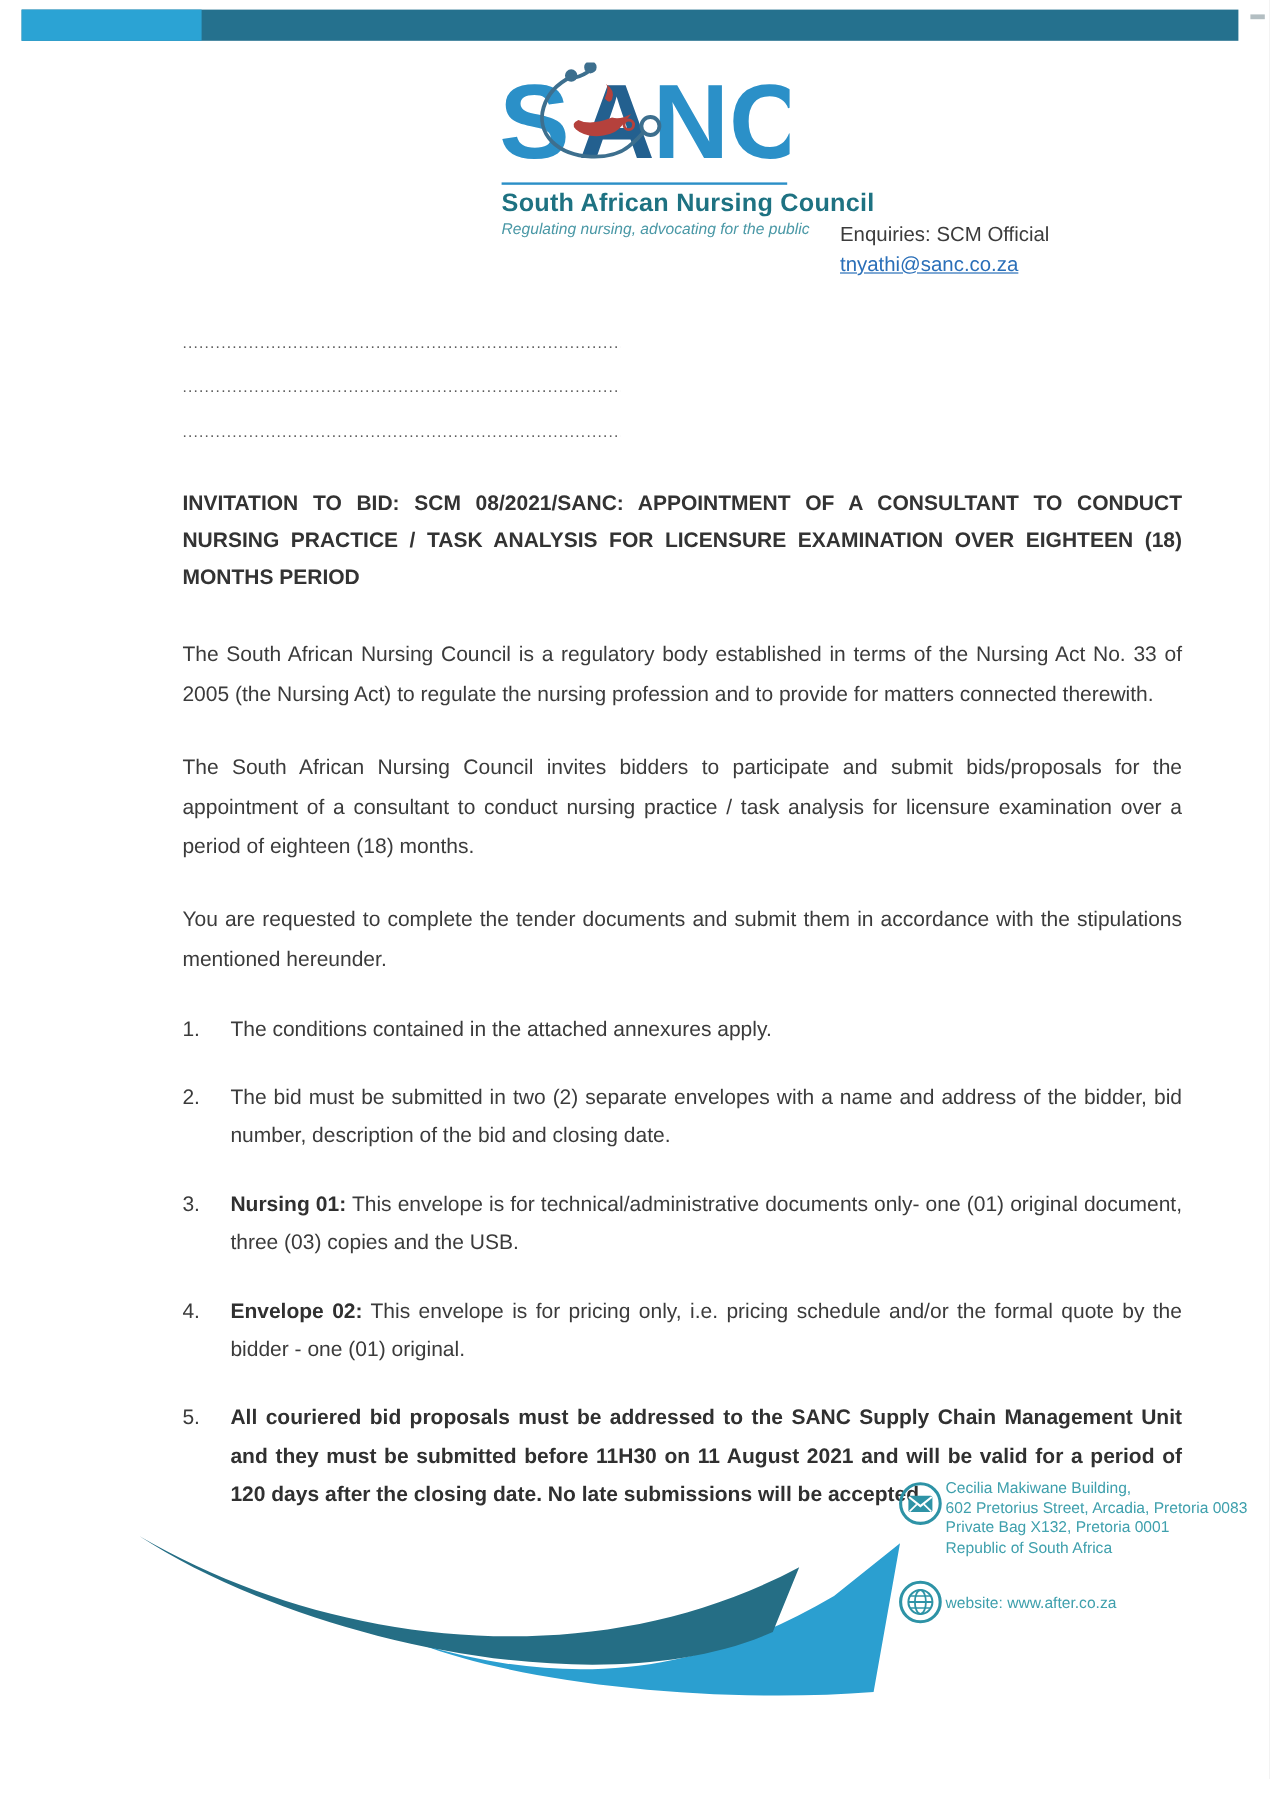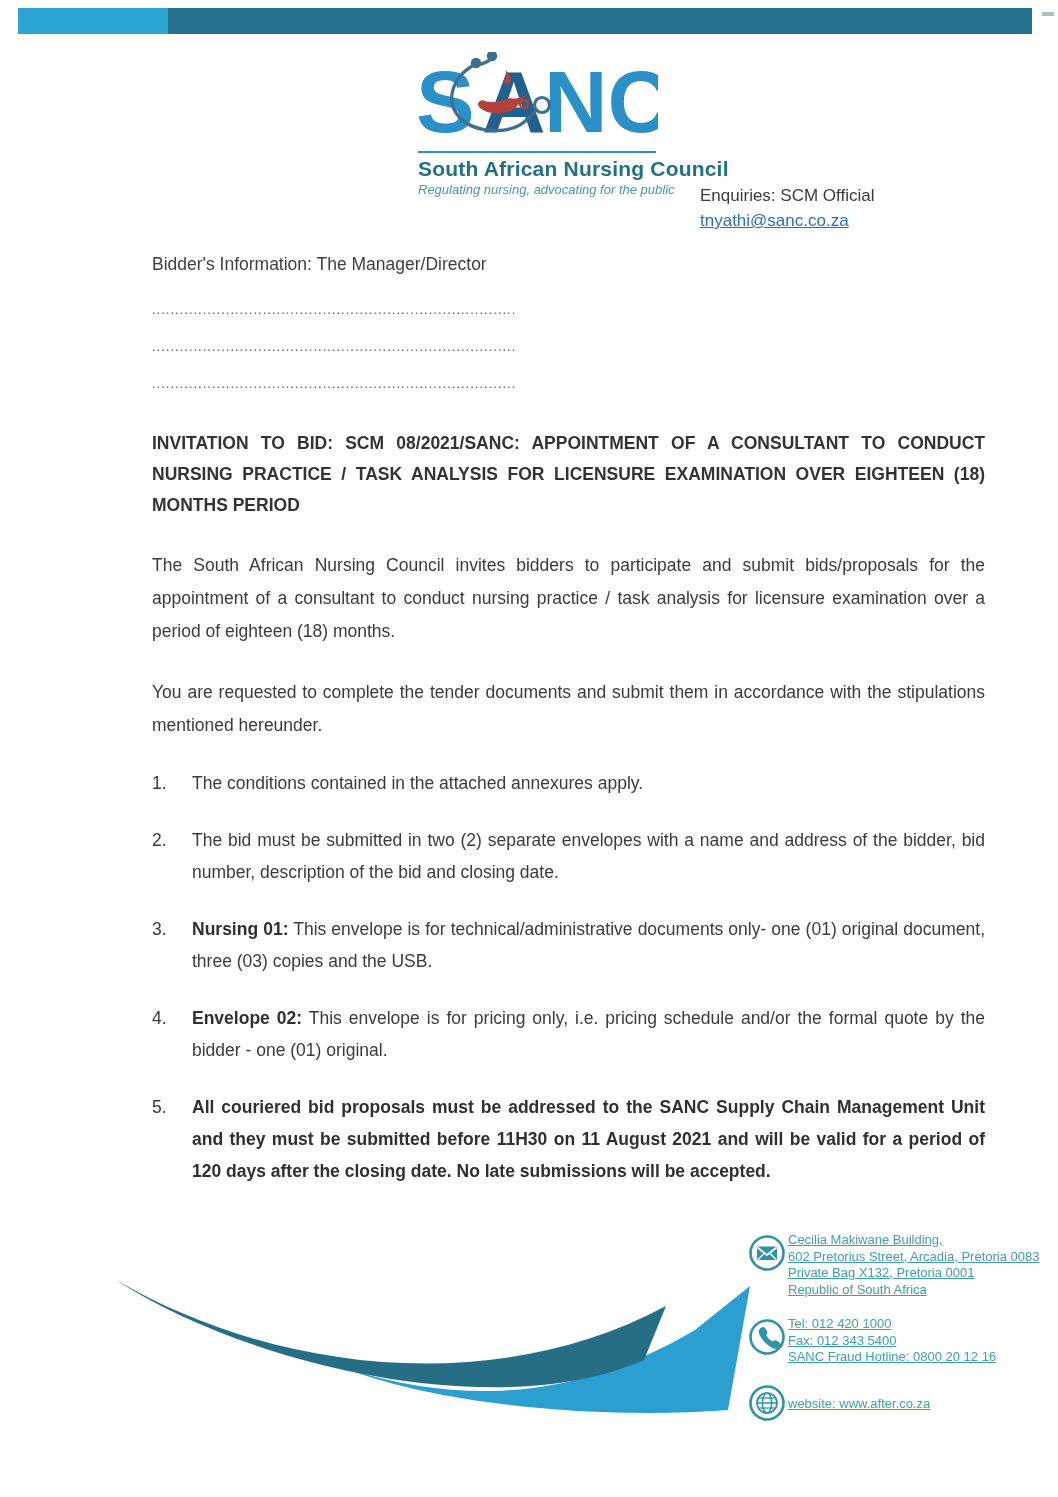--- a/index.html
+++ b/index.html
@@ -45,21 +45,21 @@
 
   .num-list { margin-top: 2px; }
   .num-item { display: flex; margin-top: 25px; line-height: 32px; color: #3b3b3b; }
   .num-item .num { flex: 0 0 40px; }
   .num-item .itext { flex: 1; text-align: justify; }
   .num-item .lead-bold, .num-item.allbold .itext { font-weight: bold; color: #303030; }
 
   
   .swoosh { position: absolute; left: 100px; top: 1258px; }
   .contact { position: absolute; left: 748px; top: 1232px; width: 300px; color: #3fa0ad; font-size: 13px; line-height: 16.5px; }
-  .contact-row { display: flex; align-items: flex-start; margin-bottom: 13px; text-decoration: underline; }
+  .contact-row { display: flex; align-items: flex-start; margin-bottom: 13px; }
   .contact-row .cicon { flex: 0 0 40px; padding-top: 2px; }
   .contact-row.phone-row { margin-top: 18px; }
   .contact-row.web-row { margin-top: 16px; align-items: center; }
   .chairline { position: absolute; left: 150px; right: 0; top: 1408px; text-align: center; color: #55a9b6; font-size: 14px; }
 </style>
 </head>
 <body>
 
 <div class="page">
 
@@ -93,28 +93,28 @@
     <div class="logo-name">South African Nursing Council</div>
     <div class="logo-tagline">Regulating nursing, advocating for the public</div>
   </div>
 
   <div class="enquiries">
     <div class="label">Enquiries: SCM Official</div>
     <span class="email">tnyathi@sanc.co.za</span>
   </div>
 
   <div class="letter-body">
-    <div class="recipient">Bidder's Information: The Manager/Director</div>
     <div class="dotted d1">............................................................................................</div>
     <div class="dotted d2">............................................................................................</div>
     <div class="dotted d3">............................................................................................</div>
 
 
     <div class="subject">INVITATION TO BID: SCM 08/2021/SANC: APPOINTMENT OF A CONSULTANT TO CONDUCT NURSING PRACTICE / TASK ANALYSIS FOR  LICENSURE EXAMINATION OVER  EIGHTEEN (18)  MONTHS PERIOD</div>
 
+    <div class="para first">The South African Nursing Council is a regulatory body established in terms of the Nursing Act No. 33 of 2005 (the Nursing Act) to regulate the nursing profession and to provide for matters connected therewith.</div>
     <div class="para">The South African Nursing Council invites bidders to participate and submit bids/proposals for the appointment of a consultant to conduct nursing practice / task analysis for licensure examination over a period of  eighteen (18)  months.</div>
     <div class="para">You are requested to complete the tender documents and submit them in accordance with the stipulations mentioned hereunder.</div>
 
     <div class="num-list">
       <div class="num-item">
         <span class="num">1.</span>
         <span class="itext">The conditions contained in the attached annexures apply.</span>
       </div>
       <div class="num-item">
         <span class="num">2.</span>
@@ -152,33 +152,20 @@
         </svg>
       </span>
       <div>
         <div>Cecilia Makiwane Building,</div>
         <div>602 Pretorius Street, Arcadia, Pretoria 0083</div>
         <div>Private Bag X132, Pretoria 0001</div>
         <div>Republic of South Africa</div>
       </div>
     </div>
 
-    <div class="contact-row phone-row">
-      <span class="cicon">
-        <svg width="38" height="38" viewBox="0 0 38 38">
-          <circle cx="19" cy="19" r="16.5" fill="none" stroke="#2e93a6" stroke-width="2.6"></circle>
-          <path d="M12 10.5 c2.2-2.2 4.3-2 5.4 0 l1.6 2.8 c0.8 1.4 0.3 2.7 -0.9 3.8 c1.2 2.7 3.8 5.3 6.4 6.4 c1.1-1.2 2.4-1.7 3.8-0.9 l2.8 1.6 c2 1.1 2.2 3.2 0 5.4 c-1.7 1.7-4.4 1.7-7.1 0.2 c-5.3-3-9.5-7.2-12.2-12.2 c-1.5-2.7-1.5-5.4 0.2-7.1 z" fill="#2e93a6"></path>
-        </svg>
-      </span>
-      <div>
-        <div>Tel:  012 420 1000</div>
-        <div>Fax: 012 343 5400</div>
-        <div>SANC Fraud Hotline: 0800 20 12 16</div>
-      </div>
-    </div>
 
     <div class="contact-row web-row">
       <span class="cicon">
         <svg width="38" height="38" viewBox="0 0 38 38">
           <circle cx="19" cy="19" r="16.5" fill="none" stroke="#2e93a6" stroke-width="2.6"></circle>
           <circle cx="19" cy="19" r="10" fill="none" stroke="#2e93a6" stroke-width="1.7"></circle>
           <ellipse cx="19" cy="19" rx="4.6" ry="10" fill="none" stroke="#2e93a6" stroke-width="1.5"></ellipse>
           <line x1="9" y1="19" x2="29" y2="19" stroke="#2e93a6" stroke-width="1.5"></line>
           <line x1="10.6" y1="14" x2="27.4" y2="14" stroke="#2e93a6" stroke-width="1.3"></line>
           <line x1="10.6" y1="24" x2="27.4" y2="24" stroke="#2e93a6" stroke-width="1.3"></line>

